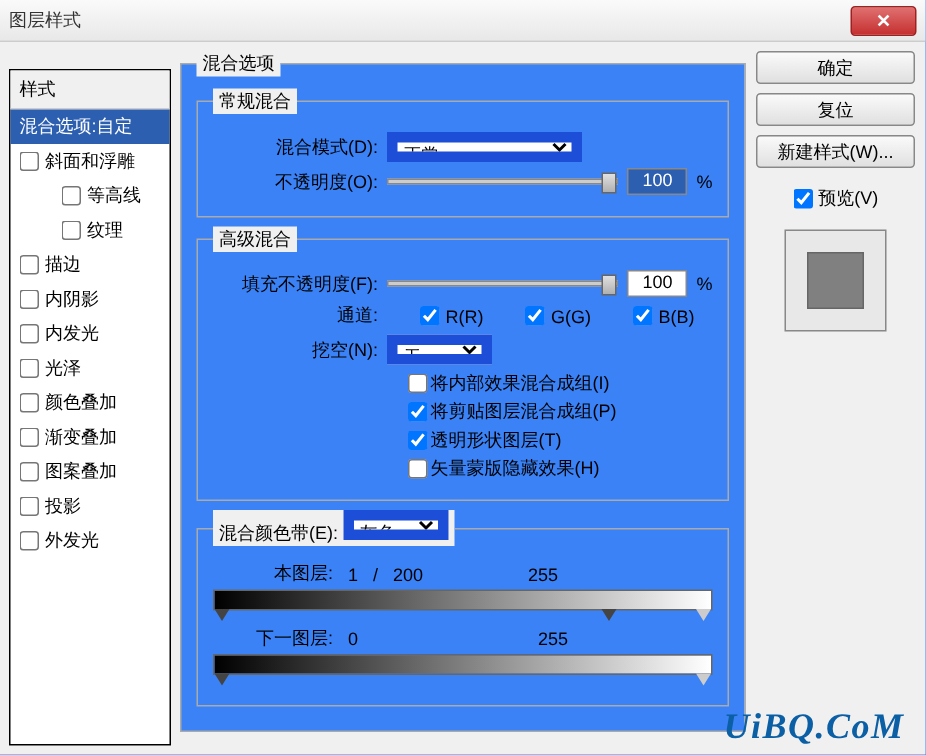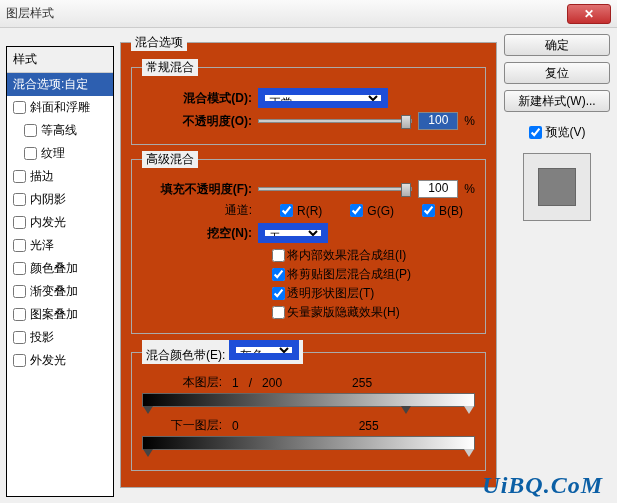--- a/index.html
+++ b/index.html
@@ -5,27 +5,27 @@
 * { box-sizing: border-box; font-family: "Microsoft YaHei", Arial, sans-serif; font-size: 12px; }
 body { margin: 0; background: #f0f0f0; width: 617px; height: 503px; position: relative; }
 .titlebar { height: 28px; background: linear-gradient(#fafafa,#e8e8e8); border-bottom: 1px solid #ccc; display: flex; align-items: center; padding: 0 6px; justify-content: space-between; }
 .titlebar .title { color: #333; }
 .close-btn { width: 44px; height: 20px; background: linear-gradient(#e07070,#c53030); border: 1px solid #a02020; border-radius: 3px; color: #fff; text-align: center; line-height: 18px; font-weight: bold; cursor: pointer; }
 .content { position: absolute; top: 28px; left: 0; right: 0; bottom: 0; display: flex; padding: 6px; gap: 6px; }
 .styles-panel { width: 108px; border: 1px solid #000000; background: #fff; margin-top: 12px; }
 .styles-panel .header { background: #f0f0f0; padding: 4px 6px; border-bottom: 1px solid #ccc; }
 .styles-panel .item { padding: 3px 6px; display: flex; align-items: center; gap: 4px; cursor: pointer; }
 .styles-panel .item.selected { background: #2d5fb0; color: #fff; }
-.styles-panel .item.indent { padding-left: 17px; }
+.styles-panel .item.indent { padding-left: 34px; }
 .styles-panel input[type=checkbox] { width: 13px; height: 13px; margin: 0; }
 .main { flex: 1; position: relative; }
-fieldset { border: 1px solid #aaa; margin: 0 0 6px 0; padding: 8px 10px 10px 10px; background: #c2410c; }
+fieldset { border: 1px solid #aaa; margin: 0 0 6px 0; padding: 8px 10px 10px 10px; background: #3b82f6; }
 fieldset legend { padding: 0 4px; background: #f0f0f0; }
 .row { display: flex; align-items: center; gap: 6px; margin: 4px 0; }
-.row .label { text-align: right; width: 110px; font-weight: bold; }
+.row .label { text-align: right; width: 110px; }
 select { height: 20px; border: 7px solid #1d4ed8; background: #fff; }
 .slider { flex: 1; height: 4px; background: #ccc; border: 1px solid #888; position: relative; }
 .slider .thumb { position: absolute; top: -5px; width: 10px; height: 14px; background: linear-gradient(#e0e0e0,#b0b0b0); border: 1px solid #666; }
 .numfield { width: 40px; height: 18px; border: 1px solid #888; background: #fff; text-align: center; }
 .numfield.hl { background: #2d5fb0; color: #fff; }
 .cbline { display: flex; align-items: center; gap: 2px; margin: 2px 0 2px 130px; }
 .cbline input { width: 13px; height: 13px; margin: 0; }
 .chrow { display: flex; align-items: center; gap: 28px; margin: 2px 0 2px 130px; }
 .chrow label { display: flex; align-items: center; gap: 4px; }
 .chrow input { width: 13px; height: 13px; margin: 0; }

